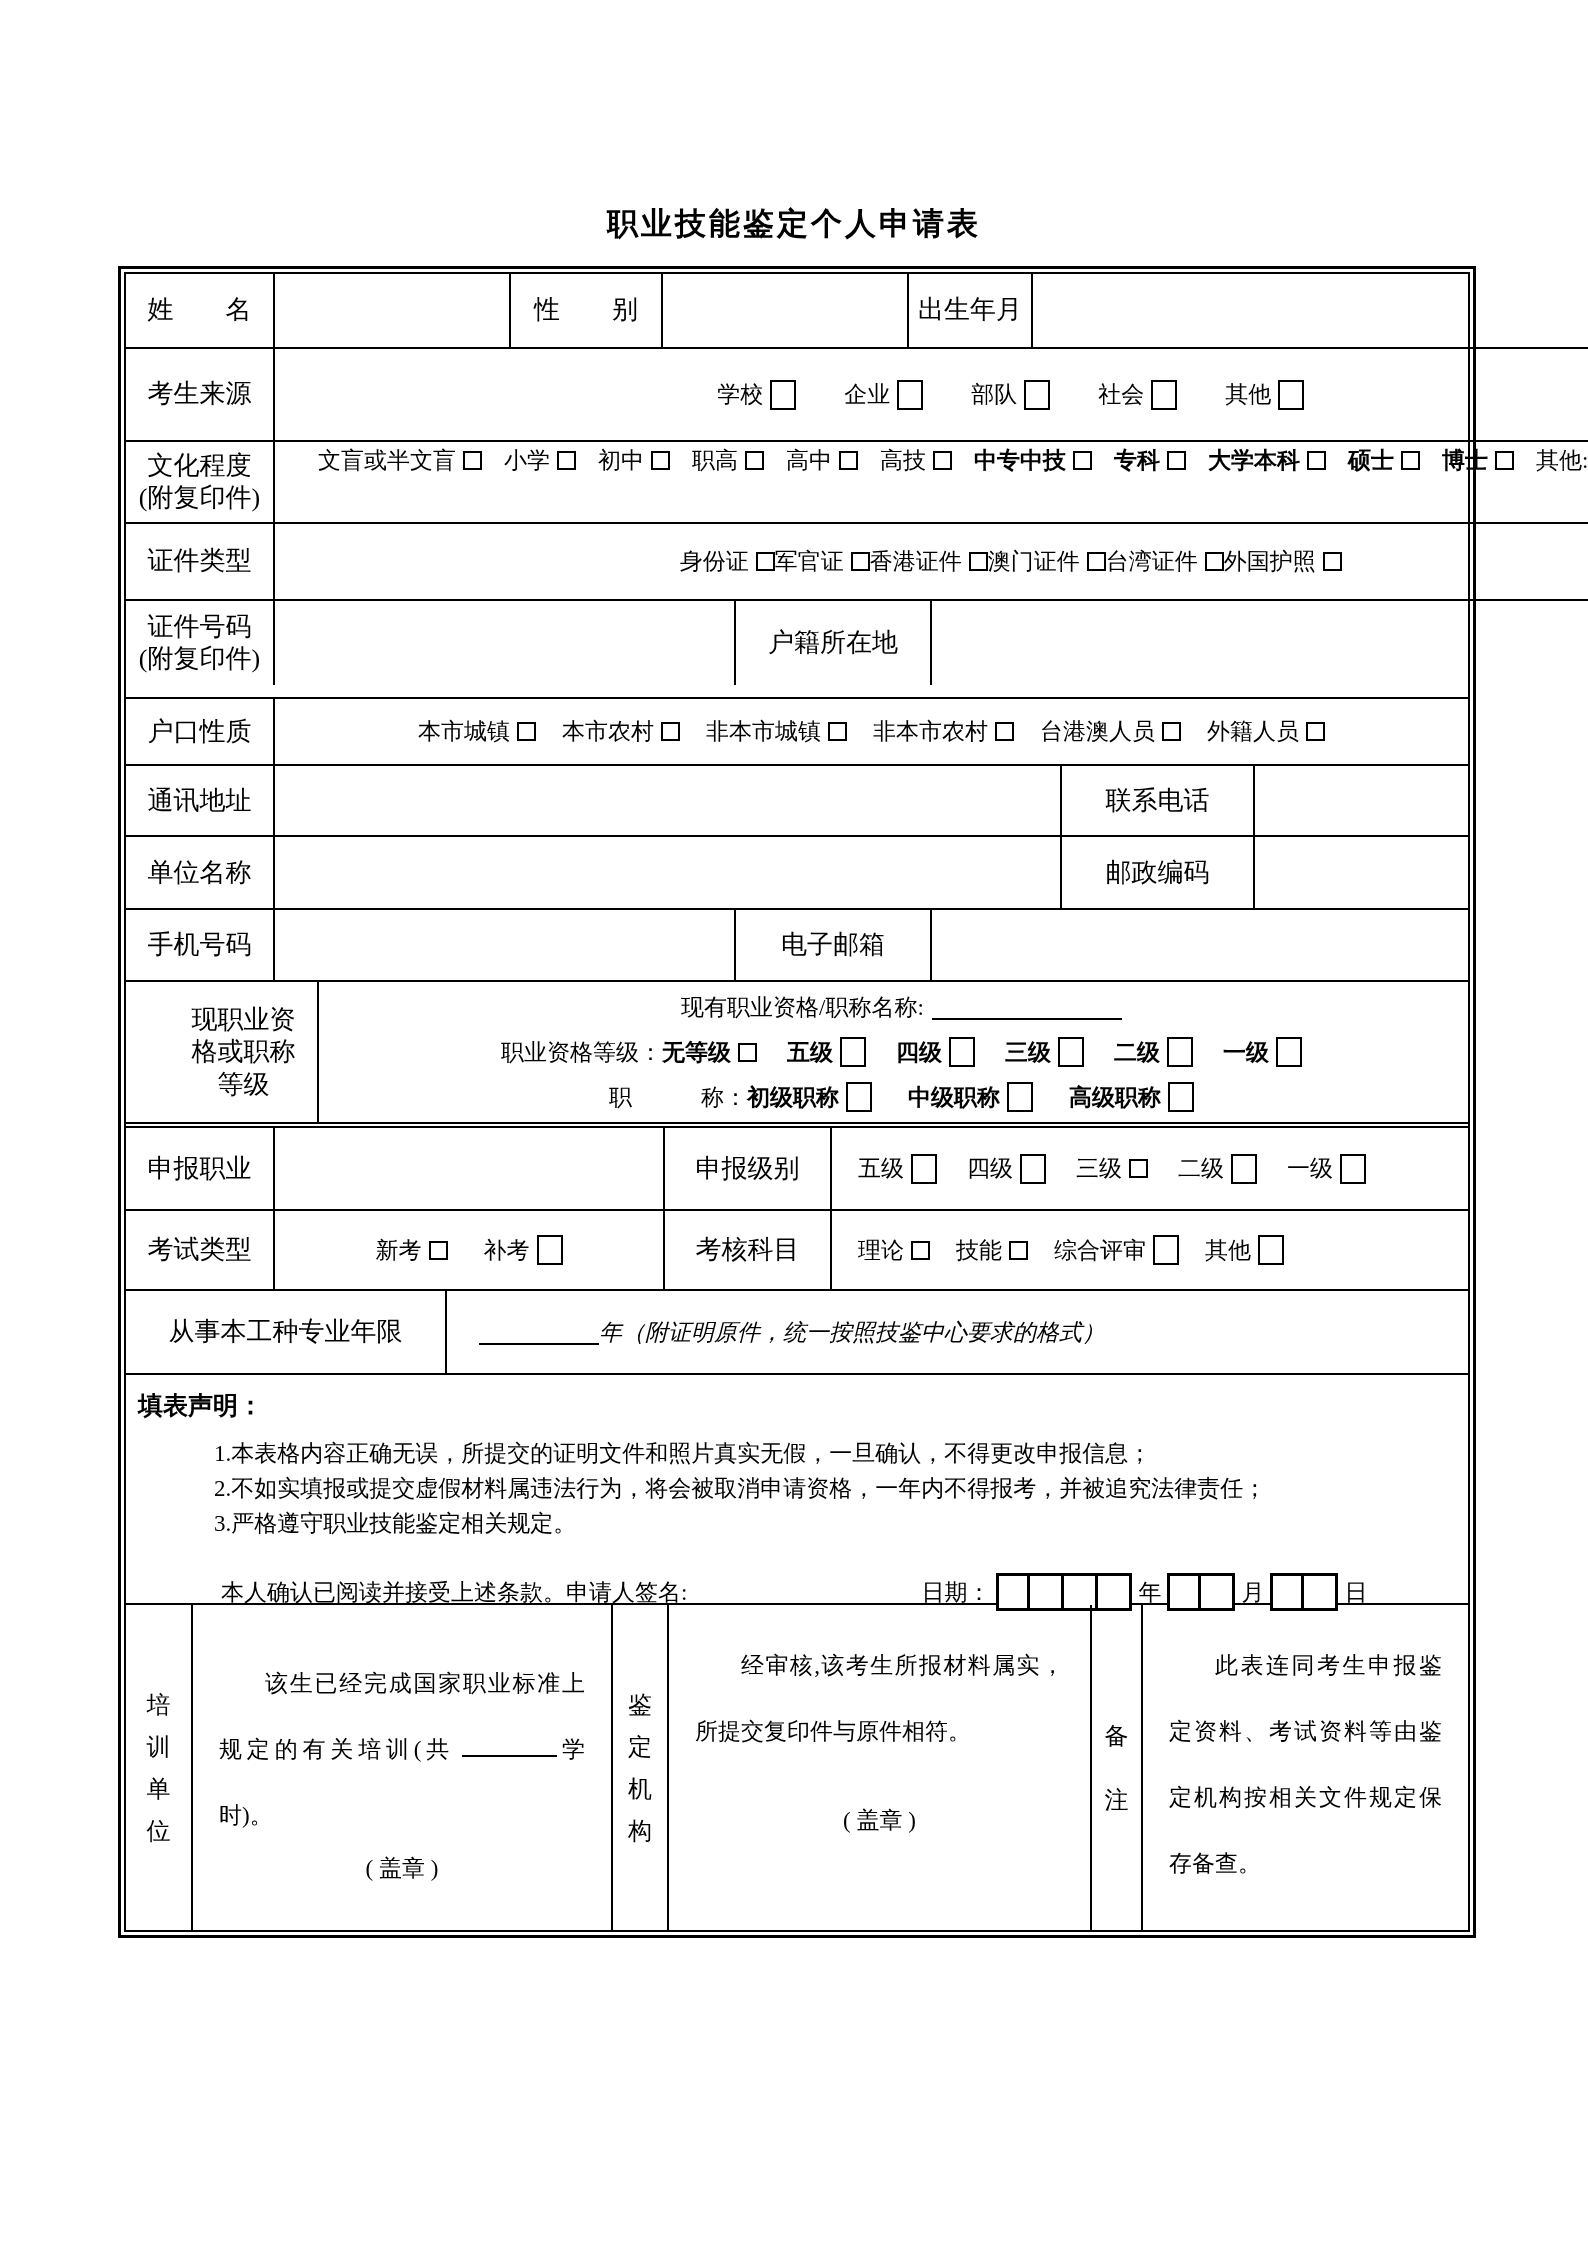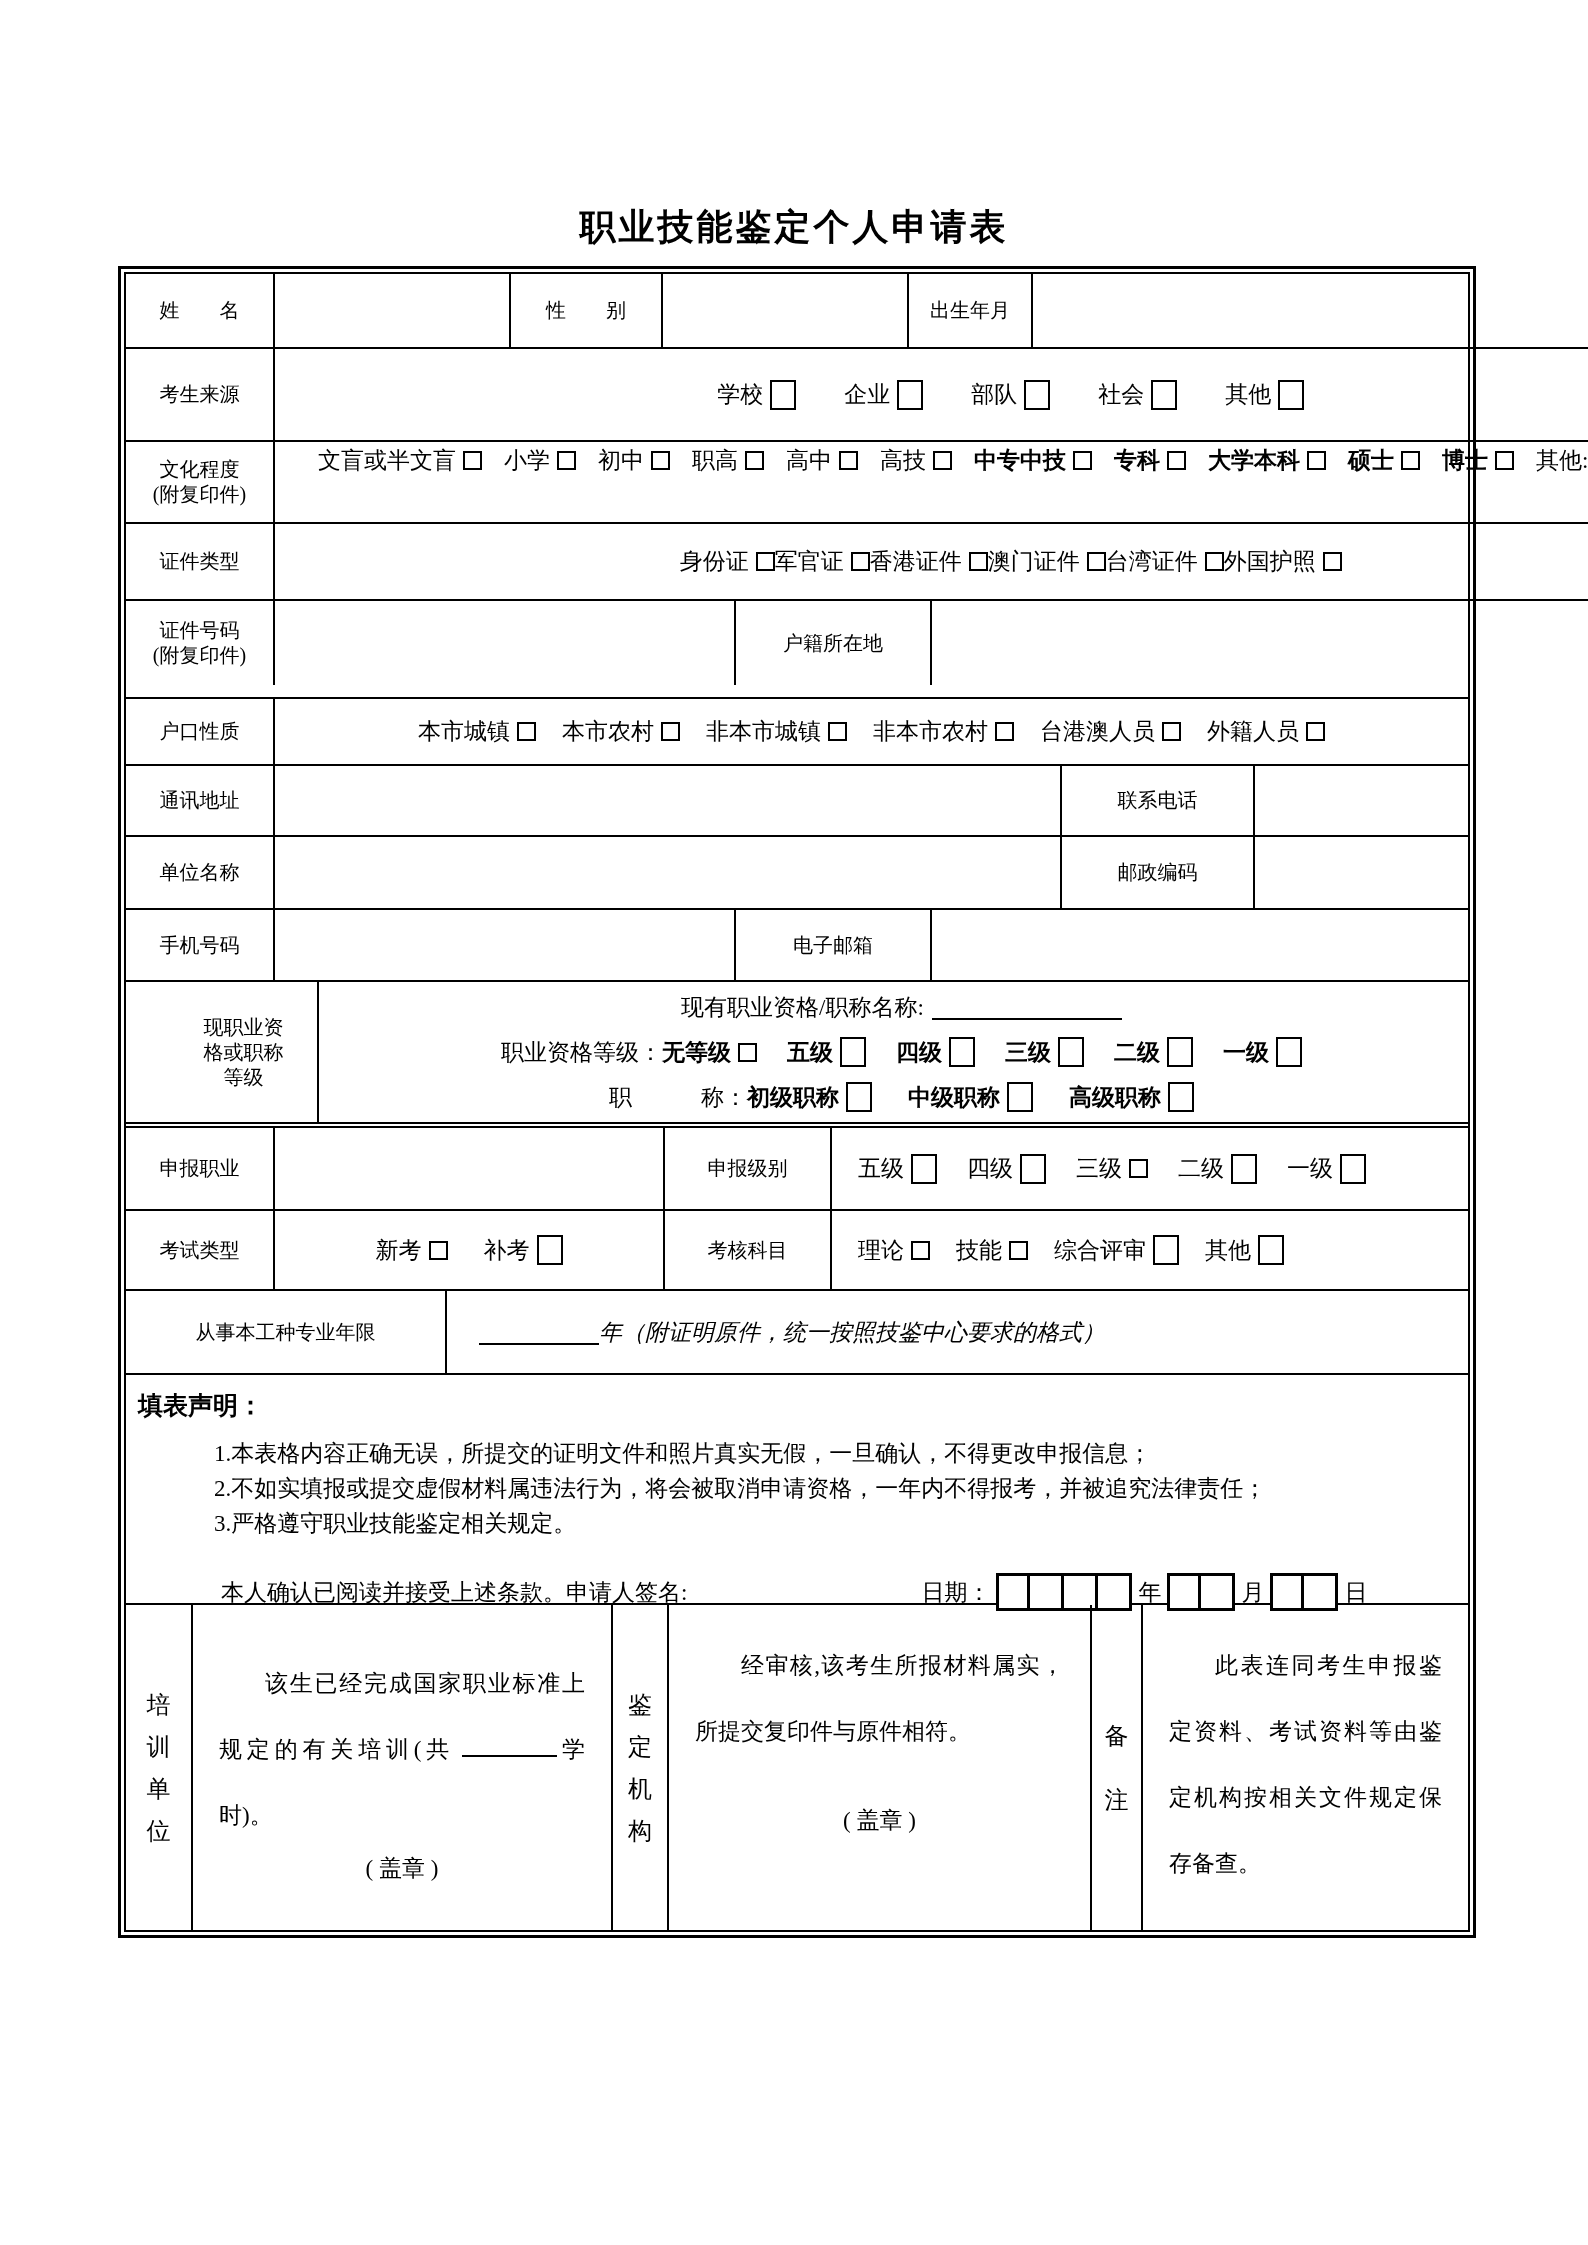--- a/index.html
+++ b/index.html
@@ -1,24 +1,24 @@
 <!DOCTYPE html>
 <html><head>
 <meta charset="utf-8">
 <style>
   html,body{margin:0;padding:0;background:#fff;}
   body{width:1588px;height:2245px;position:relative;font-family:"Liberation Serif","DejaVu Serif",serif;color:#000;}
   .page{position:relative;width:1588px;height:2245px;overflow:hidden;}
-  .title{position:absolute;top:203px;left:0;width:100%;text-align:center;font-size:36px;font-weight:bold;letter-spacing:3px;}
+  .title{position:absolute;top:203px;left:0;width:100%;text-align:center;font-size:31px;font-weight:bold;letter-spacing:3px;}
   .tblwrap{position:absolute;left:118px;top:266px;width:1358px;box-sizing:border-box;border:3px solid #000;padding:3px;}
   .tbl{border:2px solid #000;}
   .row{display:flex;border-bottom:2px solid #000;align-items:stretch;}
   .cell{box-sizing:border-box;border-right:2px solid #000;display:flex;align-items:center;font-size:23px;overflow:hidden;}
   .cell.last{border-right:none;flex:1;}
-  .label{justify-content:center;text-align:center;font-size:20px;line-height:1.25;}
+  .label{justify-content:center;text-align:center;font-size:26px;line-height:1.25;}
   .topblock{display:flex;border-bottom:2px solid #000;}
   .topleft{flex:1;}
   .topleft .row:last-child{border-bottom:none;}
   .photo{width:228px;border-left:2px solid #000;box-sizing:border-box;display:flex;flex-direction:column;align-items:center;justify-content:center;}
   .photo .pt{font-size:26px;font-weight:bold;letter-spacing:10px;margin-bottom:58px;}
   .photo .pn{font-size:24px;font-weight:bold;line-height:1.55;align-self:flex-start;padding-left:14px;}
   .r1{height:73px}.r2{height:91px}.r3{height:80px}.r4{height:75px}.r5{height:84px}
   .r6{height:65px}.r7{height:71px}.r8{height:69px}.r9{height:70px}
   .r10{height:140px;border-bottom:6px double #000;padding-left:44px;}
   .r11{height:81px}.r12{height:78px}.r13{height:82px}

